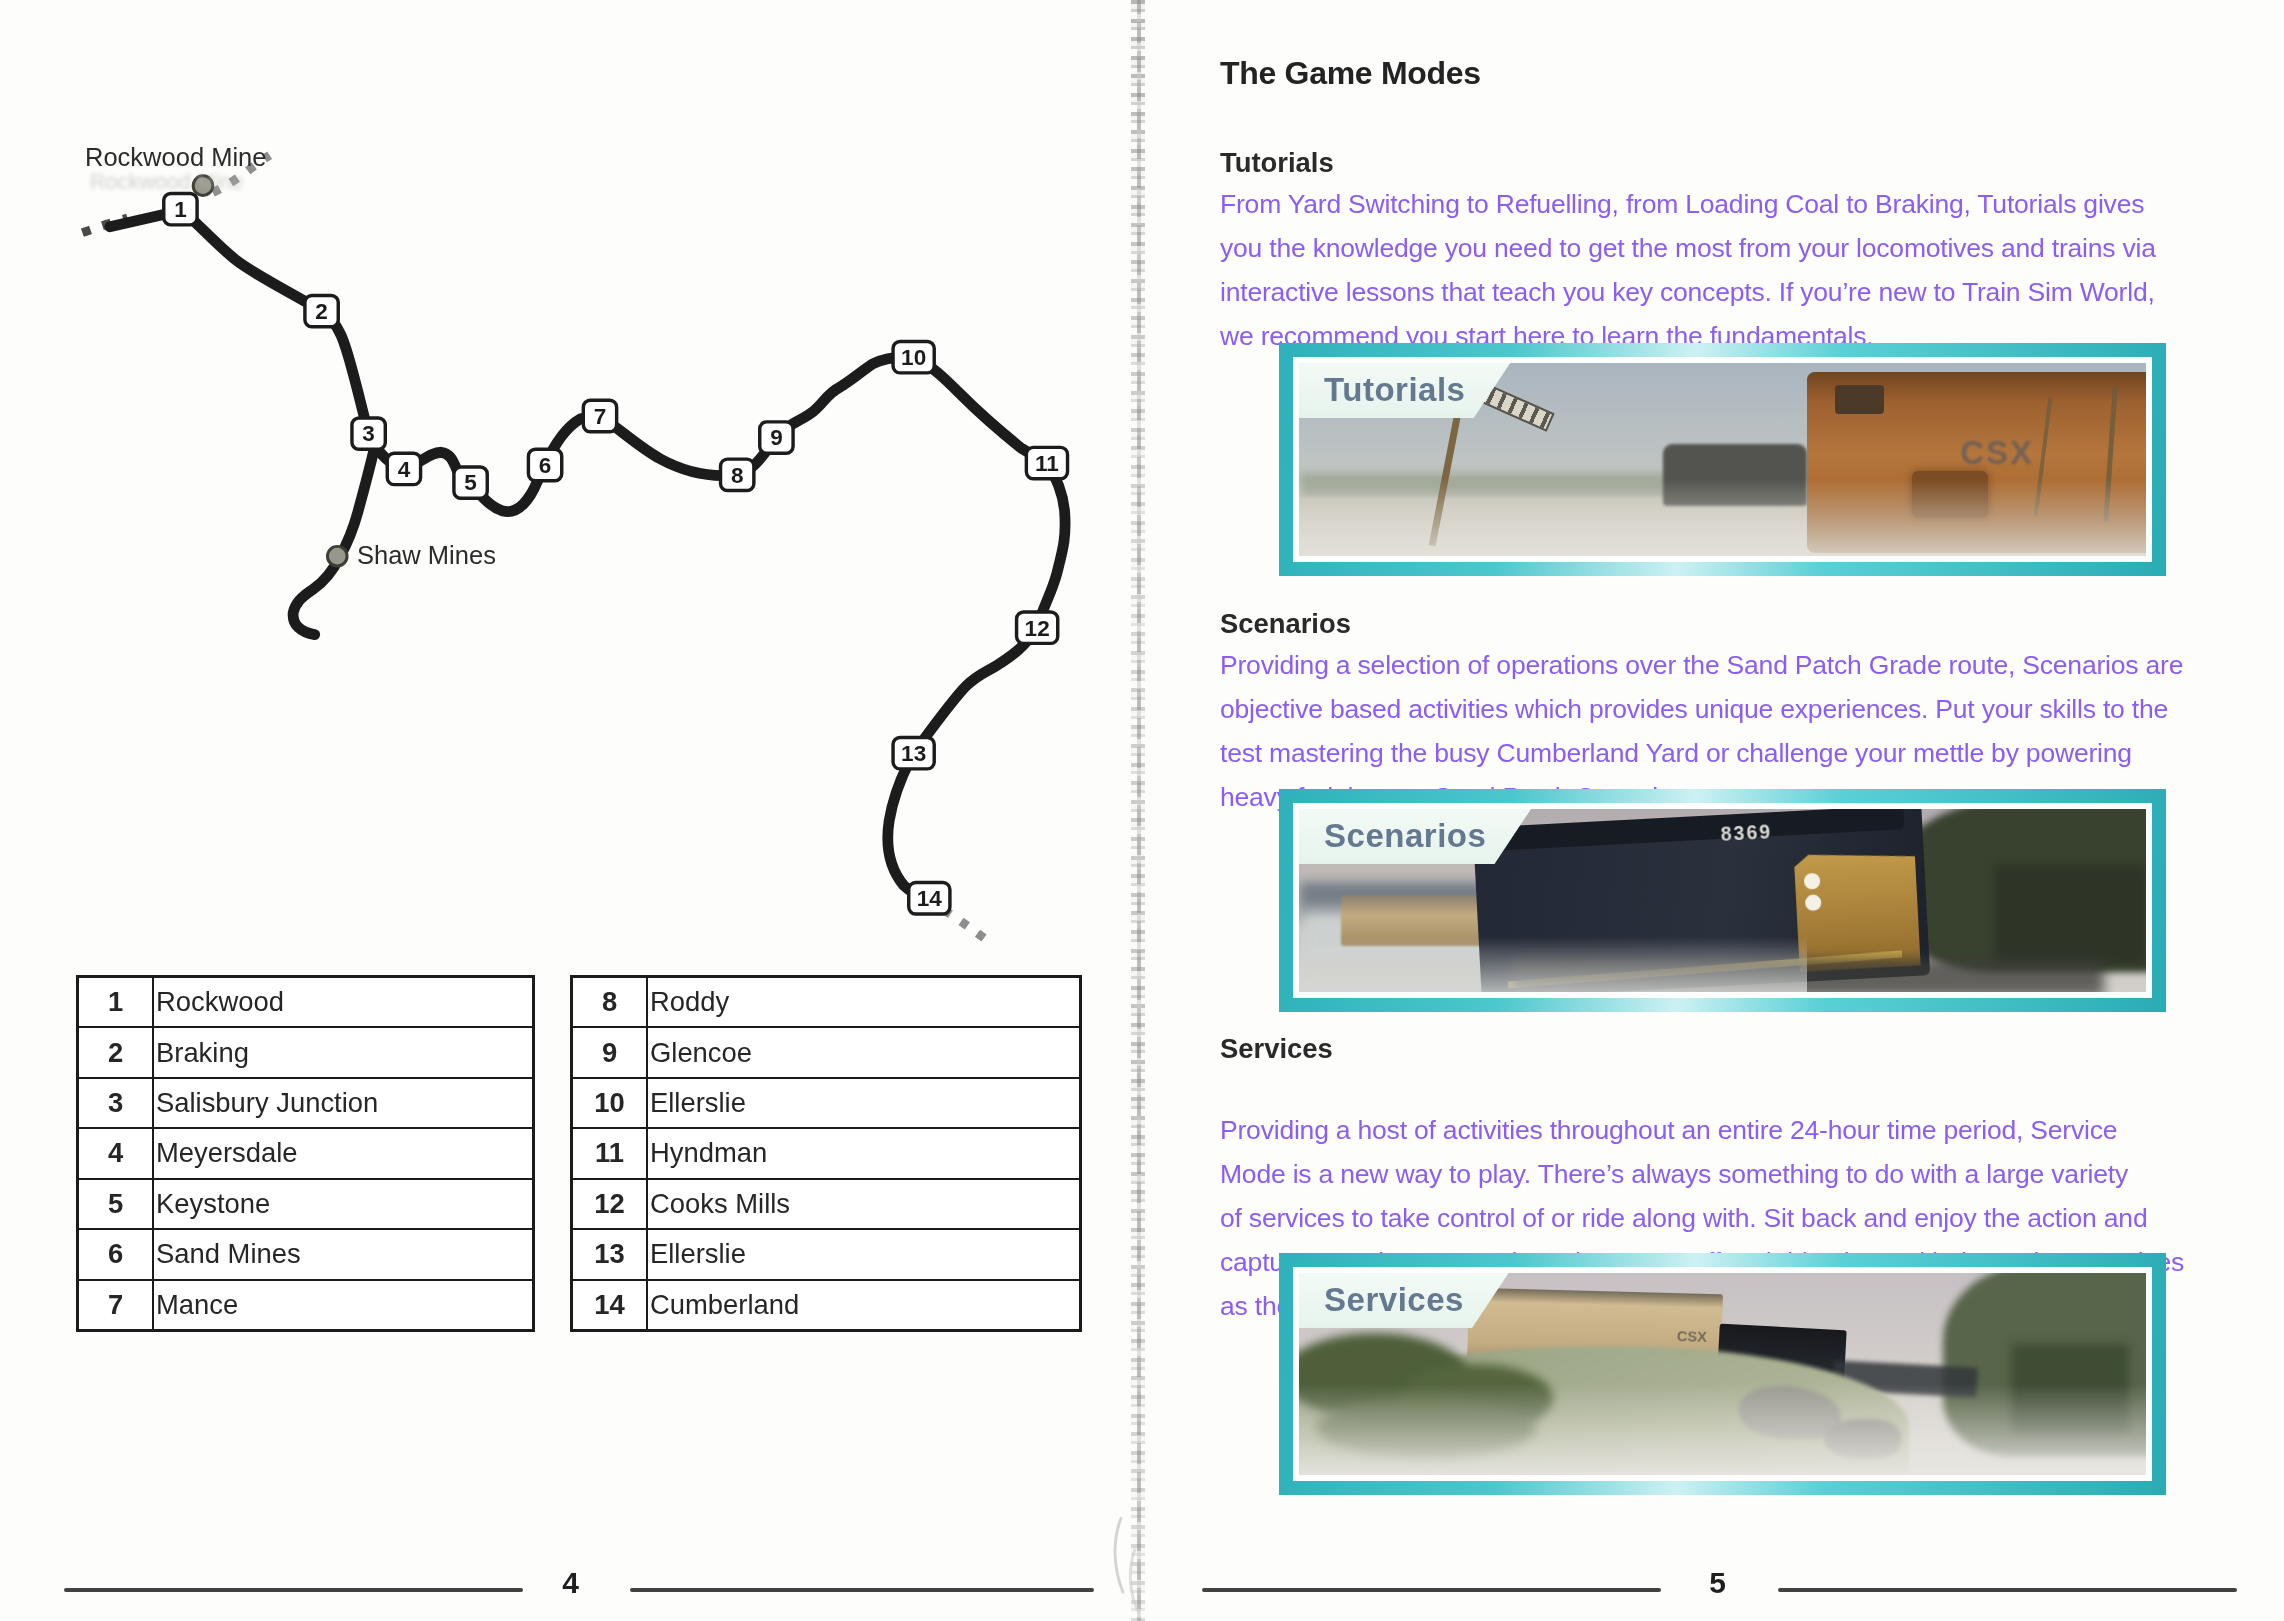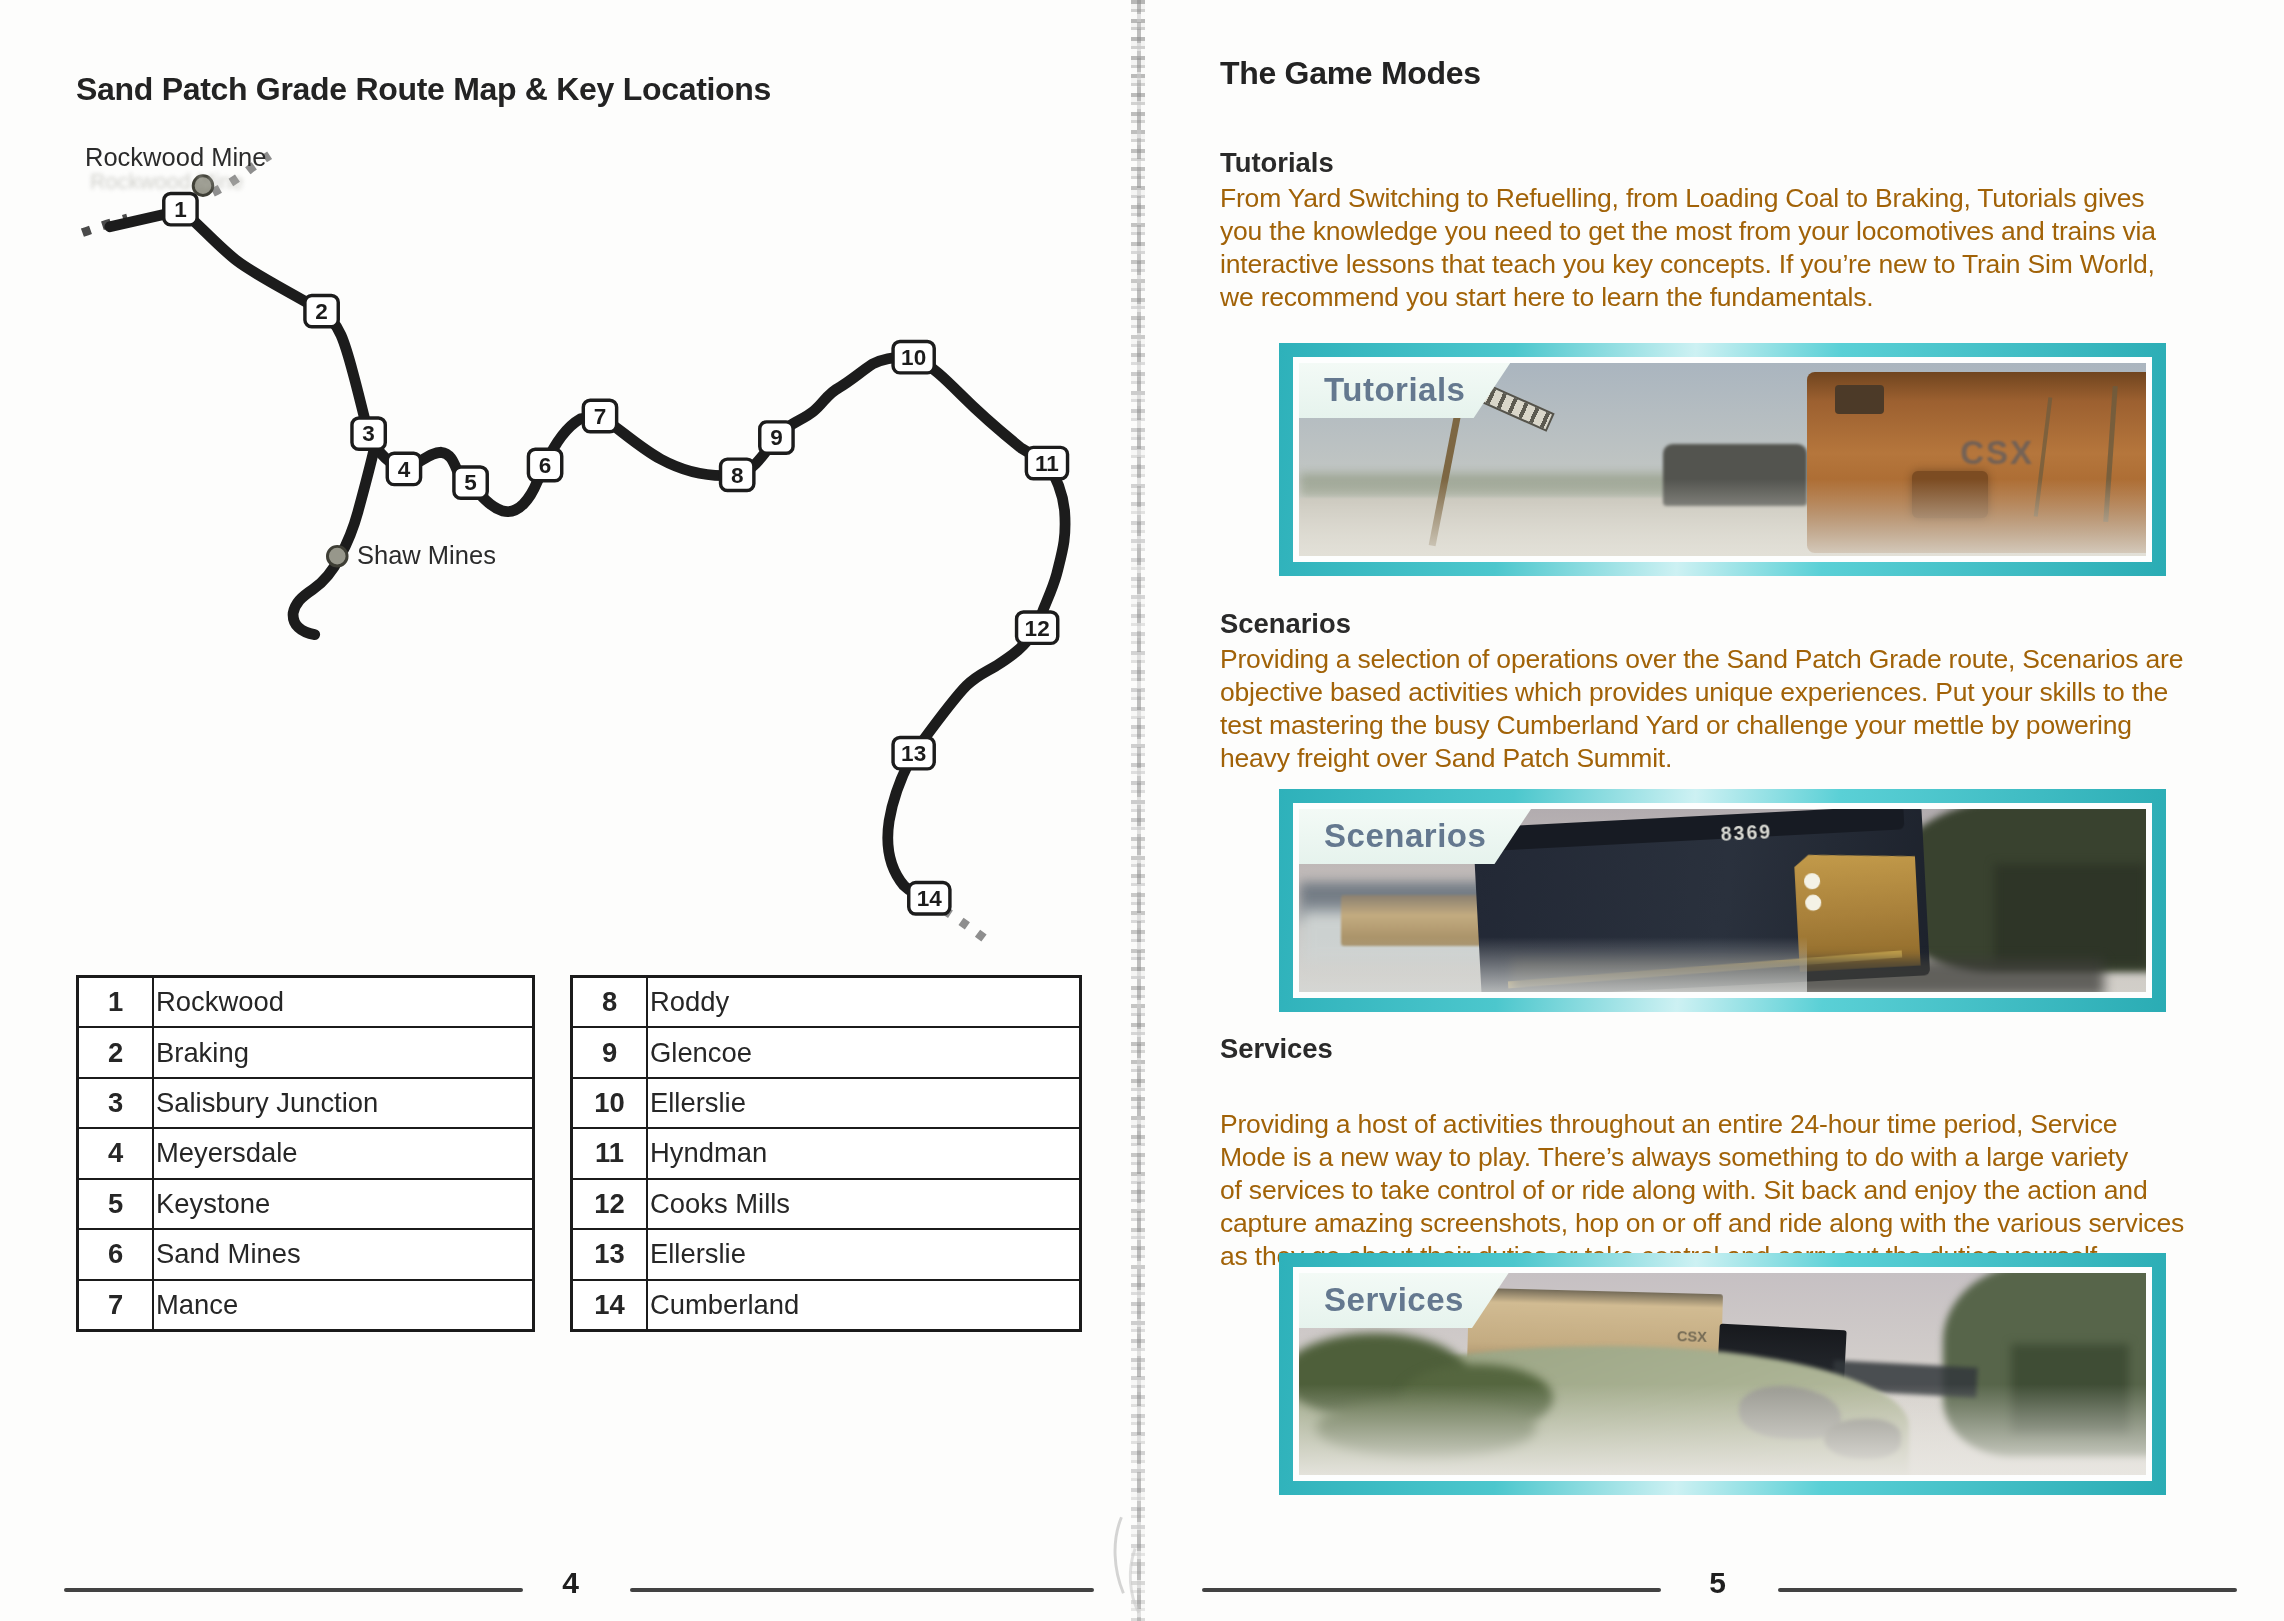--- a/index.html
+++ b/index.html
@@ -3,21 +3,21 @@
 <meta charset="utf-8">
 <style>
   html,body{margin:0;padding:0;background:#e8e8e8;}
   .page{position:relative;width:2285px;height:1621px;background:#fdfdfc;overflow:hidden;
         font-family:"Liberation Sans",sans-serif;color:#262626;}
   .abs{position:absolute;}
 
   
   .page-title{font-size:32px;font-weight:bold;color:#232323;letter-spacing:-0.3px;}
   .sec-heading{font-size:27.4px;font-weight:bold;color:#2a2a2a;}
-  .sec-body{font-size:26.5px;line-height:33px;color:#a16207;white-space:pre-line;letter-spacing:-0.2px;}
+  .sec-body{font-size:26.5px;line-height:44px;color:#8b5cf6;white-space:pre-line;letter-spacing:-0.2px;}
 
   
   .map-label{font-size:25.5px;color:#2b2b2b;}
   .ghost-label{font-size:21.6px;color:#b5b5ae;filter:blur(2px);opacity:.65;}
   .marker-num{font-size:23px;font-weight:bold;fill:#1c1c1c;font-family:"Liberation Sans",sans-serif;}
 
   
   .loc-table{border:3.9px solid #1b1b1b;display:flex;flex-direction:column;background:#fff;}
   .t-row{flex:1;display:flex;border-top:2.9px solid #1b1b1b;}
   .t-row:first-child{border-top:none;}
@@ -101,21 +101,20 @@
     -webkit-mask-image:linear-gradient(180deg,rgba(0,0,0,.95),rgba(0,0,0,.5) 35%,rgba(0,0,0,.8) 65%,rgba(0,0,0,.45));
     mask-image:linear-gradient(180deg,rgba(0,0,0,.95),rgba(0,0,0,.5) 35%,rgba(0,0,0,.8) 65%,rgba(0,0,0,.45));}
   .fold-core{left:1137px;top:0;width:3.9px;height:1621px;opacity:.55;
     background:repeating-linear-gradient(180deg,#8a8a8a 0 13.7px,#c9c9c9 13.7px 21.6px,#9d9d9d 21.6px 29px);}
 </style>
 </head>
 <body>
 
 <div class="page">
 
-  <div class="abs page-title" style="left:76px;top:71px;">Sand Patch Grade Route Map &amp; Key Locations</div>
 
   <div class="abs" style="left:49px;top:118px;width:1049px;height:843px;">
     <svg id="route-map-svg" width="1049" height="843" viewBox="50 120 1070 860">
 
       <path d="M84,237 Q106,229 130,222" fill="none" stroke="#4a4a4a" stroke-width="9" stroke-dasharray="9 13"></path>
 
       <path d="M217,196 C233,188 245,180 255,172 C263,166 269,162 275,158" fill="none" stroke="#8e8e8e" stroke-width="9" stroke-dasharray="8 13"></path>
 
       <path d="M963,928 C977,937 991,947 1007,959" fill="none" stroke="#8e8e8e" stroke-width="9" stroke-dasharray="8 13"></path>
 

